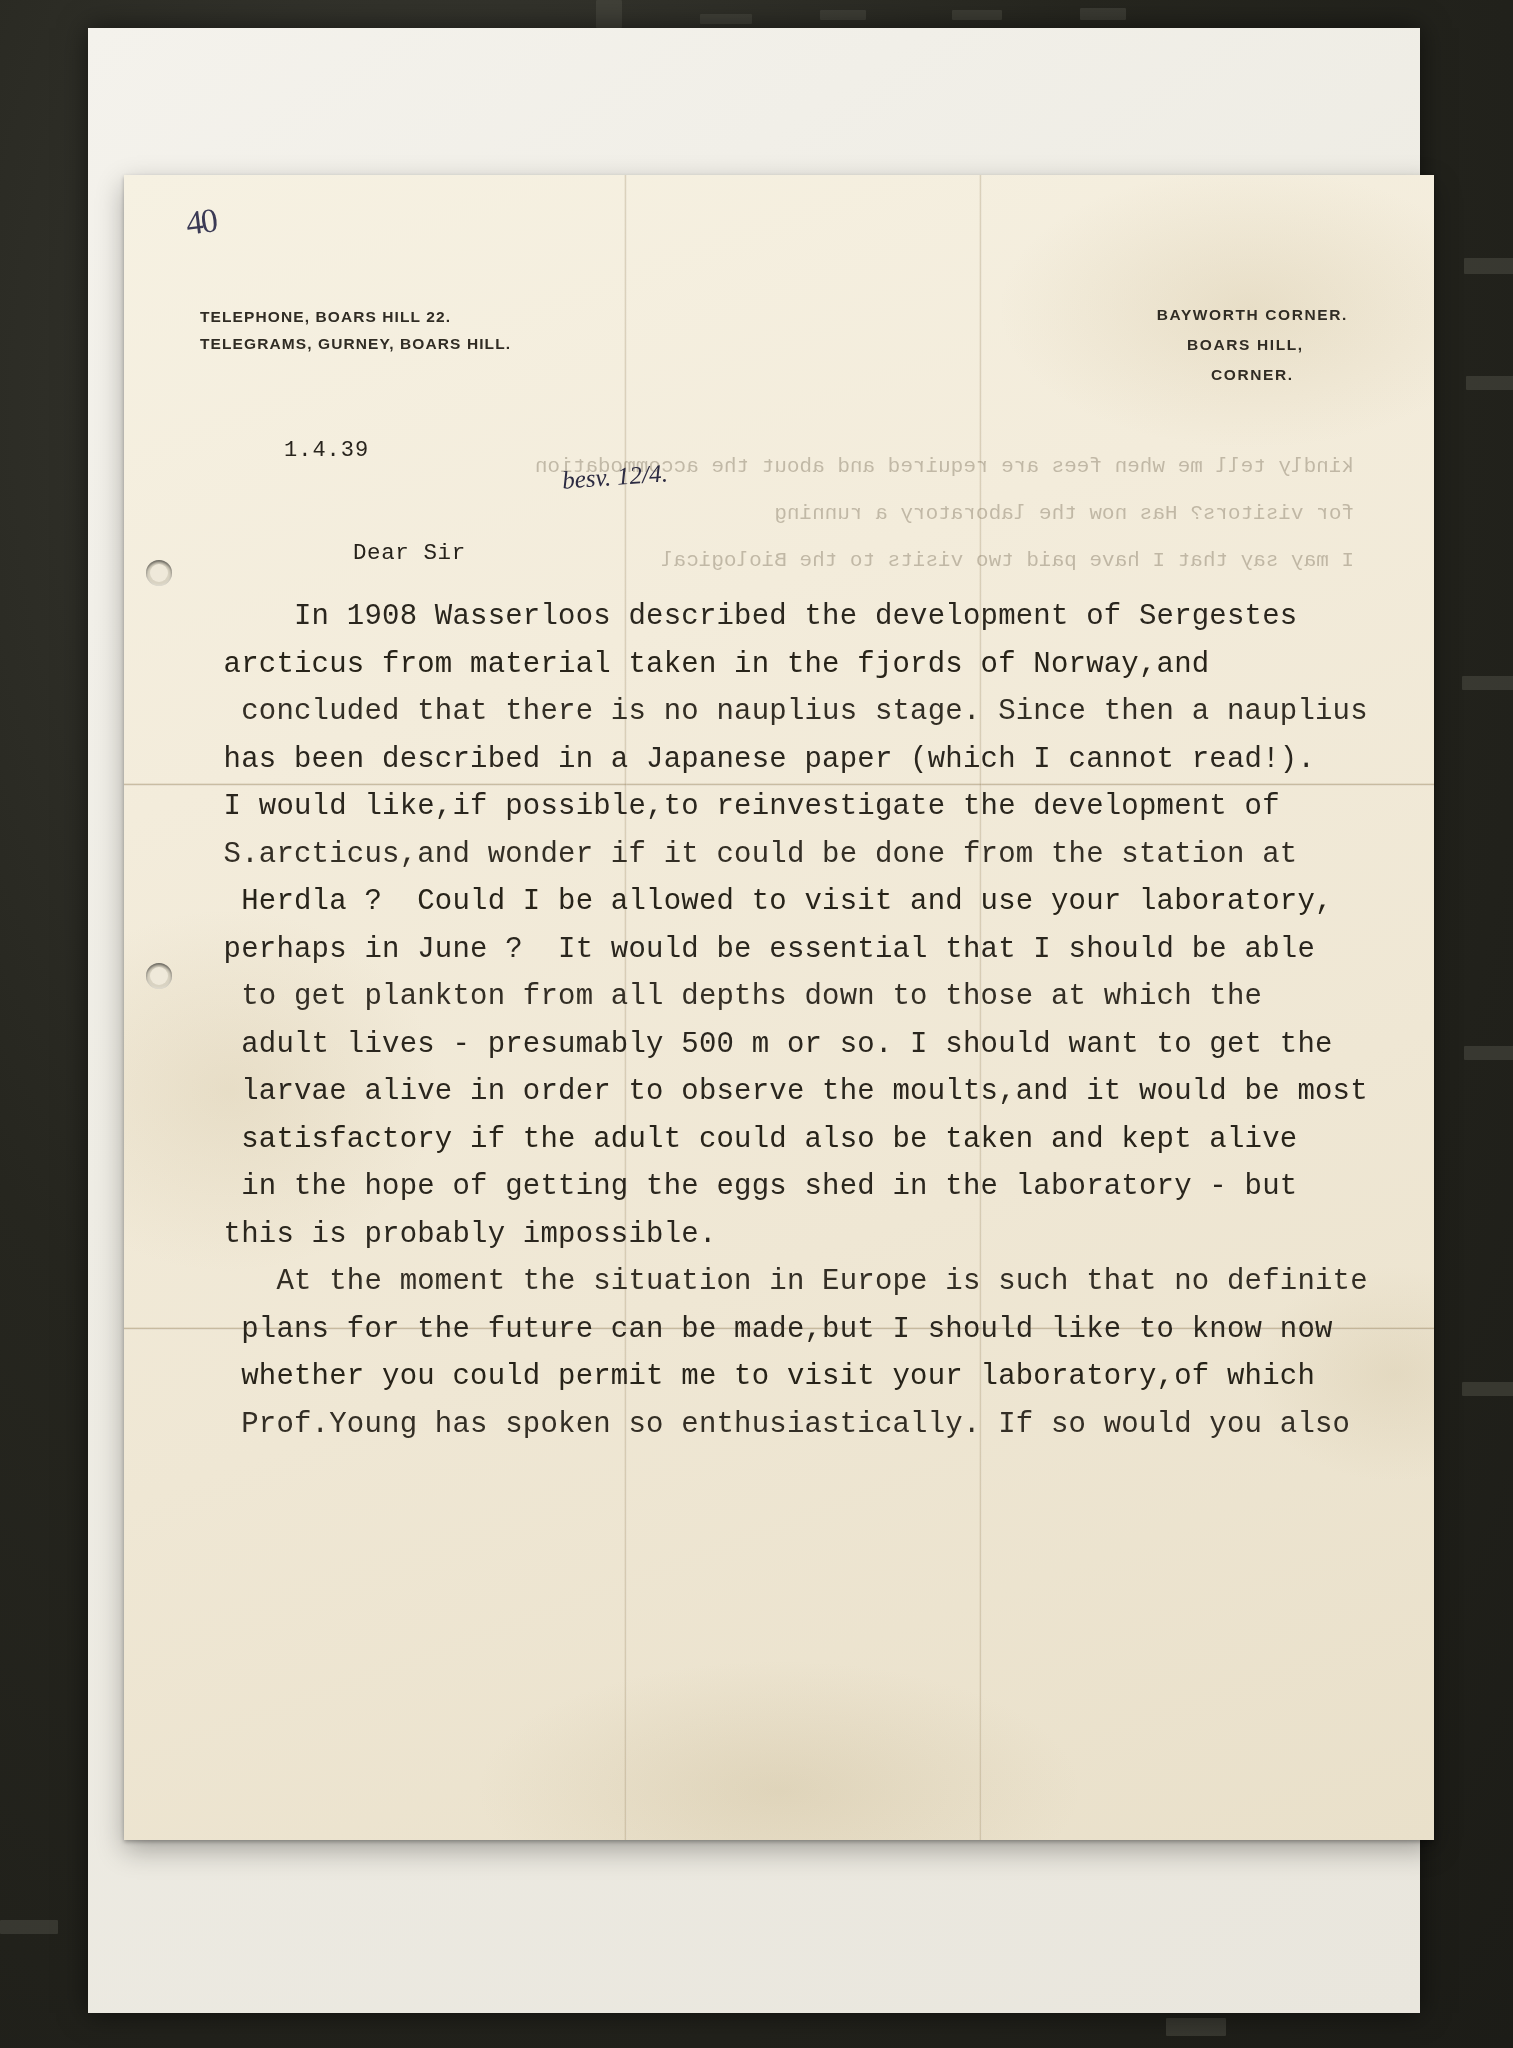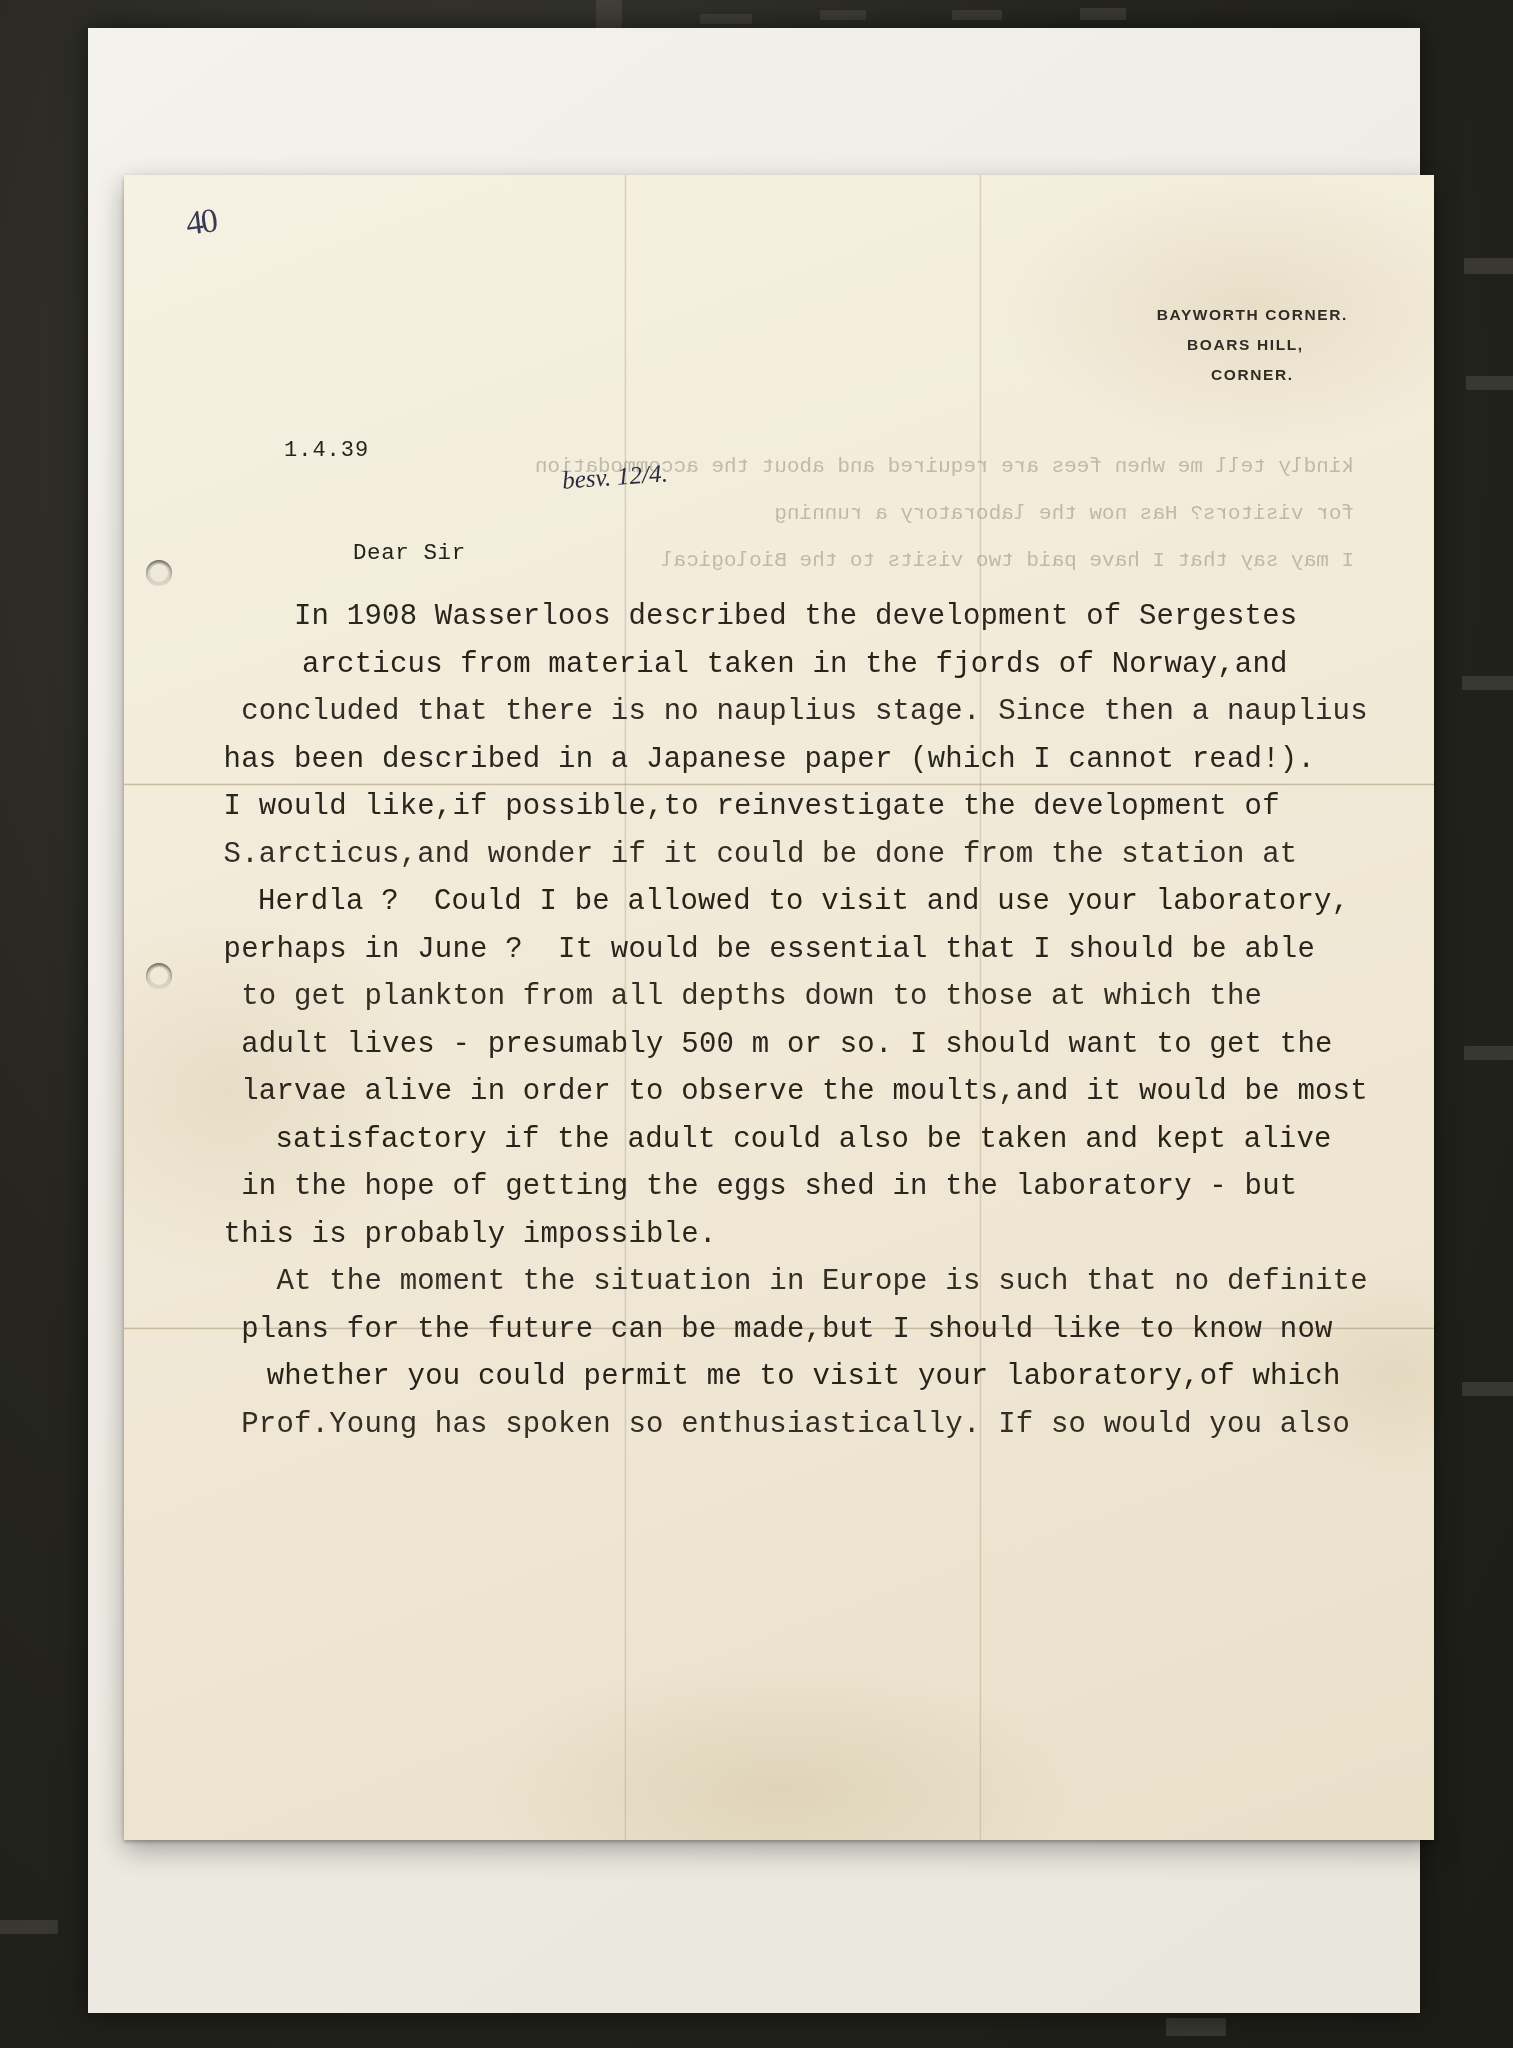--- a/index.html
+++ b/index.html
@@ -174,21 +174,21 @@
     letter-spacing: .2px;
     color: #2a261e;
     white-space: pre;
   }
   #body-text .tl {
     display: block;
     height: 47.5px;
   }
   
   #body-text .tl:nth-child(3n)   { color: #332e25; }
-  #body-text .tl:nth-child(5n+2) { color: #272319; text-align: center; }
+  #body-text .tl:nth-child(5n+2) { color: #272319; }
 
   
   #show-through {
     position: absolute;
     left: 410px;
     top: 268px;
     width: 820px;
     font-family: "Liberation Mono", monospace;
     font-size: 21px;
     line-height: 47px;
@@ -229,20 +229,24 @@
 
   <div class="punch-hole" style="left:22px; top:385px;">
       <span class="hole-core"></span>
     </div>
   <div class="punch-hole" style="left:22px; top:788px;">
       <span class="hole-core"></span>
     </div>
 
   <div id="archive-number">40</div>
 
+  <div id="letterhead-left">
+    <div class="lh-line-1">TELEPHONE, BOARS HILL 22.</div>
+    <div class="lh-line-2">TELEGRAMS, GURNEY, BOARS HILL.</div>
+  </div>
 
   <div id="letterhead-right">
     <div class="lh-line-1">BAYWORTH  CORNER.</div>
     <div class="lh-line-2">BOARS  HILL,</div>
     <div class="lh-line-3">CORNER.</div>
   </div>
 
   <div id="show-through"><div>kindly tell me when fees are required and about the accommodation</div><div>for visitors? Has now the laboratory a running</div><div>I may say that I have paid two visits to the Biological</div></div>
 
   <div id="date-line">1.4.39</div>

